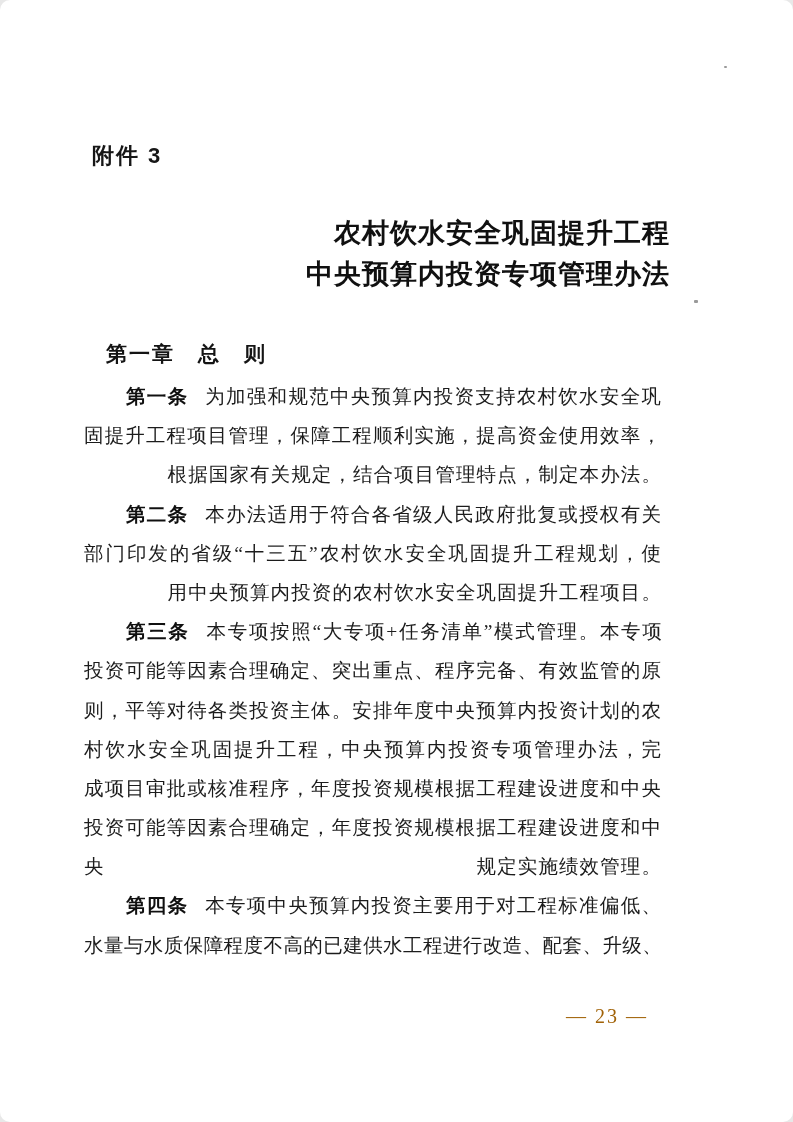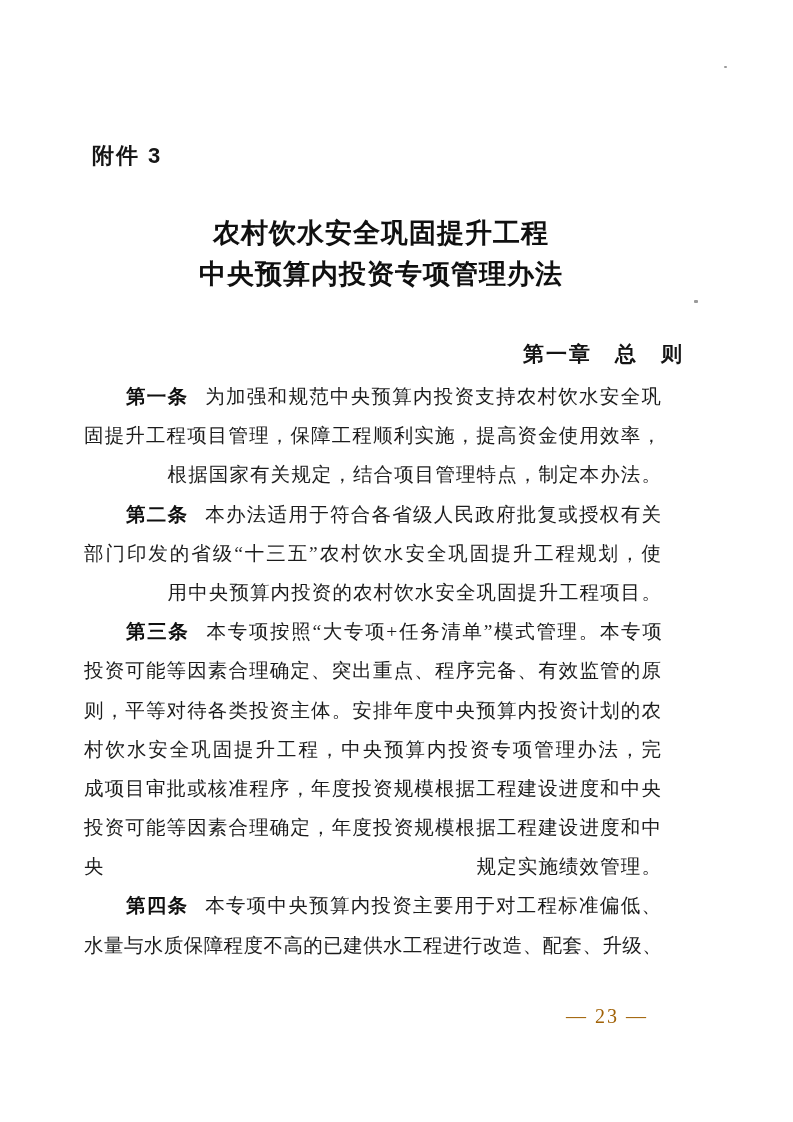--- a/index.html
+++ b/index.html
@@ -4,48 +4,49 @@
 <style>
   html, body { margin: 0; padding: 0; background: #e8e8e8; }
   .page {
     position: relative;
     width: 793px; height: 1122px;
     margin: 0 auto;
     background: #ffffff;
     overflow: hidden;
     color: #1f1f1f;
     font-family: "Liberation Serif", serif;
+    border-radius: 10px;
   }
   .attachment {
     position: absolute;
     left: 92px; top: 141px;
     font-family: "Liberation Sans", sans-serif;
     font-weight: 600;
     font-size: 22px;
     letter-spacing: 2px;
     color: #161616;
   }
   .title-block {
     position: absolute;
     left: 84px; top: 213px; width: 578px;
-    text-align: center;
+    text-align: right;
     transform: translateX(8px);
   }
   .title-line {
     font-family: "Liberation Sans", sans-serif;
     font-weight: 700;
     font-size: 27px;
     line-height: 41px;
     letter-spacing: 1px;
     color: #101010;
   }
   .chapter {
     position: absolute;
     left: 84px; top: 341px; width: 578px;
-    text-align: right;
+    text-align: left;
     transform: translateX(22px);
     font-family: "Liberation Sans", sans-serif;
     font-weight: 700;
     font-size: 21px;
     line-height: 26px;
     letter-spacing: 2px;
     color: #141414;
   }
   .body-text {
     position: absolute;

